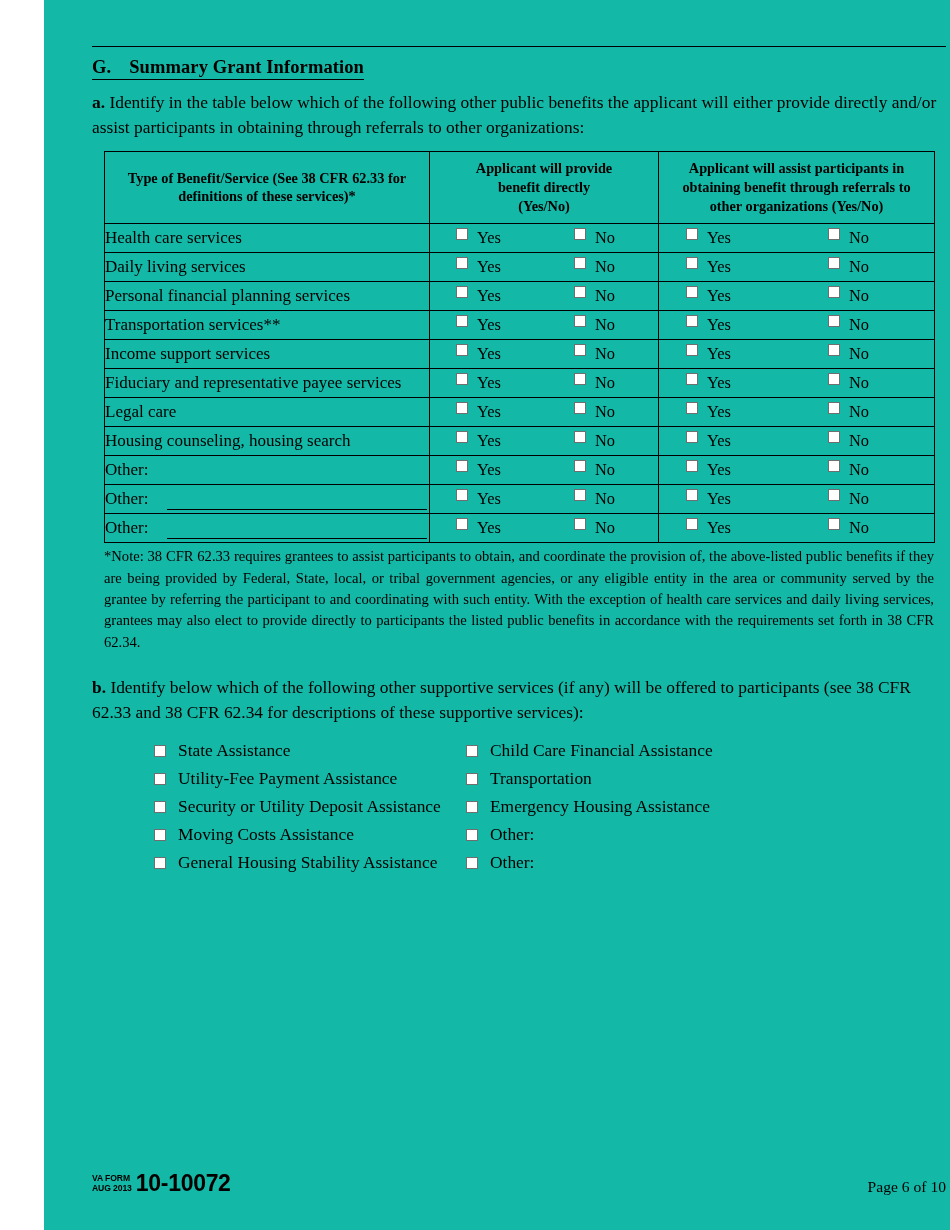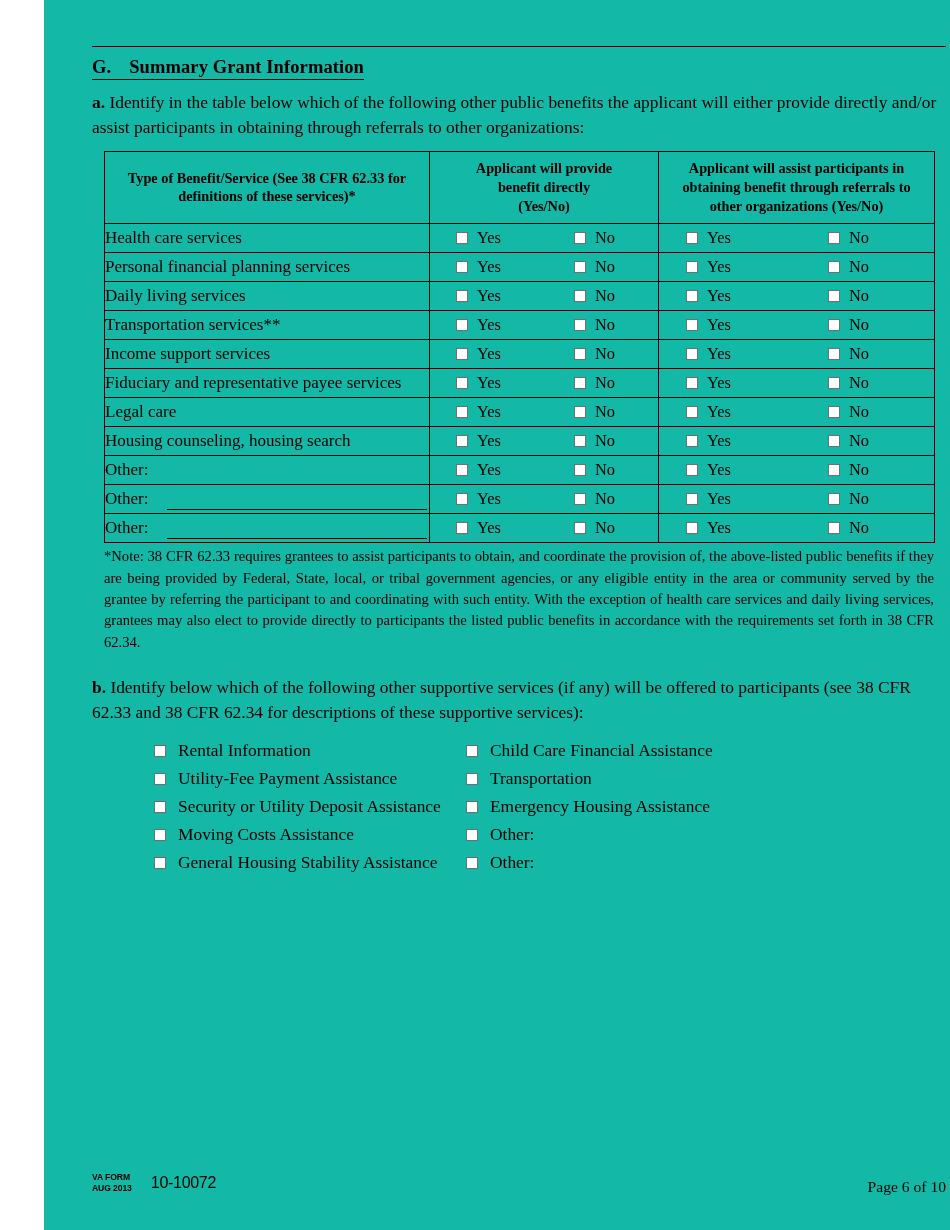--- a/index.html
+++ b/index.html
@@ -97,21 +97,20 @@
   }
 
   td.yn-cell {
     position: relative;
   }
   .yn {
     position: absolute;
     top: 50%;
     transform: translateY(-50%);
     display: flex;
-    align-items: center;
     font-size: 16.4px;
     white-space: nowrap;
     padding-left: 20px;
   }
   .yn .cb { margin-right: 9px; }
 
   
   .cb {
     display: inline-block;
     width: 10px;
@@ -158,36 +157,35 @@
     left: 48px;
     right: 48px;
     top: 1172px;
     height: 30px;
   }
   .form-id {
     position: absolute;
     left: 0;
     top: 0;
     display: flex;
-    align-items: center;
-    gap: 15px;
+    align-items: flex-end;
   }
   .form-id .stack {
     font-family: "Liberation Sans", "DejaVu Sans", sans-serif;
     font-weight: bold;
     font-size: 8.6px;
     line-height: 1.25;
     letter-spacing: -0.1px;
     margin-right: 4px;
     padding-bottom: 1px;
   }
   .form-id .num {
     font-family: "Liberation Sans", "DejaVu Sans", sans-serif;
-    font-weight: normal;
-    font-size: 16px;
+    font-weight: bold;
+    font-size: 23px;
     letter-spacing: -0.3px;
     line-height: 1;
   }
   .page-num {
     position: absolute;
     right: 0;
     top: 6px;
     font-size: 15.6px;
   }
 </style>
@@ -244,44 +242,44 @@
                 <span class="cb"></span>
                 <span>Yes</span>
               </div>
               <div class="yn" style="left: 149px;">
                 <span class="cb"></span>
                 <span>No</span>
               </div>
             </td>
           </tr>
           <tr>
+            <td class="label-cell"><span>Daily living services</span></td>
+            <td class="yn-cell">
+              <div class="yn" style="left: 6px;">
+                <span class="cb"></span>
+                <span>Yes</span>
+              </div>
+              <div class="yn" style="left: 124px;">
+                <span class="cb"></span>
+                <span>No</span>
+              </div>
+            </td>
+            <td class="yn-cell">
+              <div class="yn" style="left: 7px;">
+                <span class="cb"></span>
+                <span>Yes</span>
+              </div>
+              <div class="yn" style="left: 149px;">
+                <span class="cb"></span>
+                <span>No</span>
+              </div>
+            </td>
+          </tr>
+          <tr>
             <td class="label-cell"><span>Personal financial planning services</span></td>
-            <td class="yn-cell">
-              <div class="yn" style="left: 6px;">
-                <span class="cb"></span>
-                <span>Yes</span>
-              </div>
-              <div class="yn" style="left: 124px;">
-                <span class="cb"></span>
-                <span>No</span>
-              </div>
-            </td>
-            <td class="yn-cell">
-              <div class="yn" style="left: 7px;">
-                <span class="cb"></span>
-                <span>Yes</span>
-              </div>
-              <div class="yn" style="left: 149px;">
-                <span class="cb"></span>
-                <span>No</span>
-              </div>
-            </td>
-          </tr>
-          <tr>
-            <td class="label-cell"><span>Daily living services</span></td>
             <td class="yn-cell">
               <div class="yn" style="left: 6px;">
                 <span class="cb"></span>
                 <span>Yes</span>
               </div>
               <div class="yn" style="left: 124px;">
                 <span class="cb"></span>
                 <span>No</span>
               </div>
             </td>
@@ -484,21 +482,21 @@
     </table>
 
     <p class="footnote">*Note: 38 CFR 62.33 requires grantees to assist participants to obtain, and coordinate the provision of, the above-listed public benefits if they are being provided by Federal, State, local, or tribal government agencies, or any eligible entity in the area or community served by the grantee by referring the participant to and coordinating with such entity. With the exception of health care services and daily living services, grantees may also elect to provide directly to participants the listed public benefits in accordance with the requirements set forth in 38 CFR 62.34.</p>
 
     <p class="para" style="margin-top:22px;"><b>b.</b><span> Identify below which of the following other supportive services (if any) will be offered to participants (see 38 CFR 62.33 and 38 CFR 62.34 for descriptions of these supportive services):</span></p>
 
     <div class="b-list" id="b-list">
         <div class="b-row">
           <div class="b-col left">
             <span class="cb"></span>
-            <span>Rental Information</span>
+            <span>State Assistance</span>
           </div>
           <div class="b-col right">
             <span class="cb"></span>
             <span>Child Care Financial Assistance</span>
           </div>
         </div>
         <div class="b-row">
           <div class="b-col left">
             <span class="cb"></span>
             <span>Utility-Fee Payment Assistance</span>

